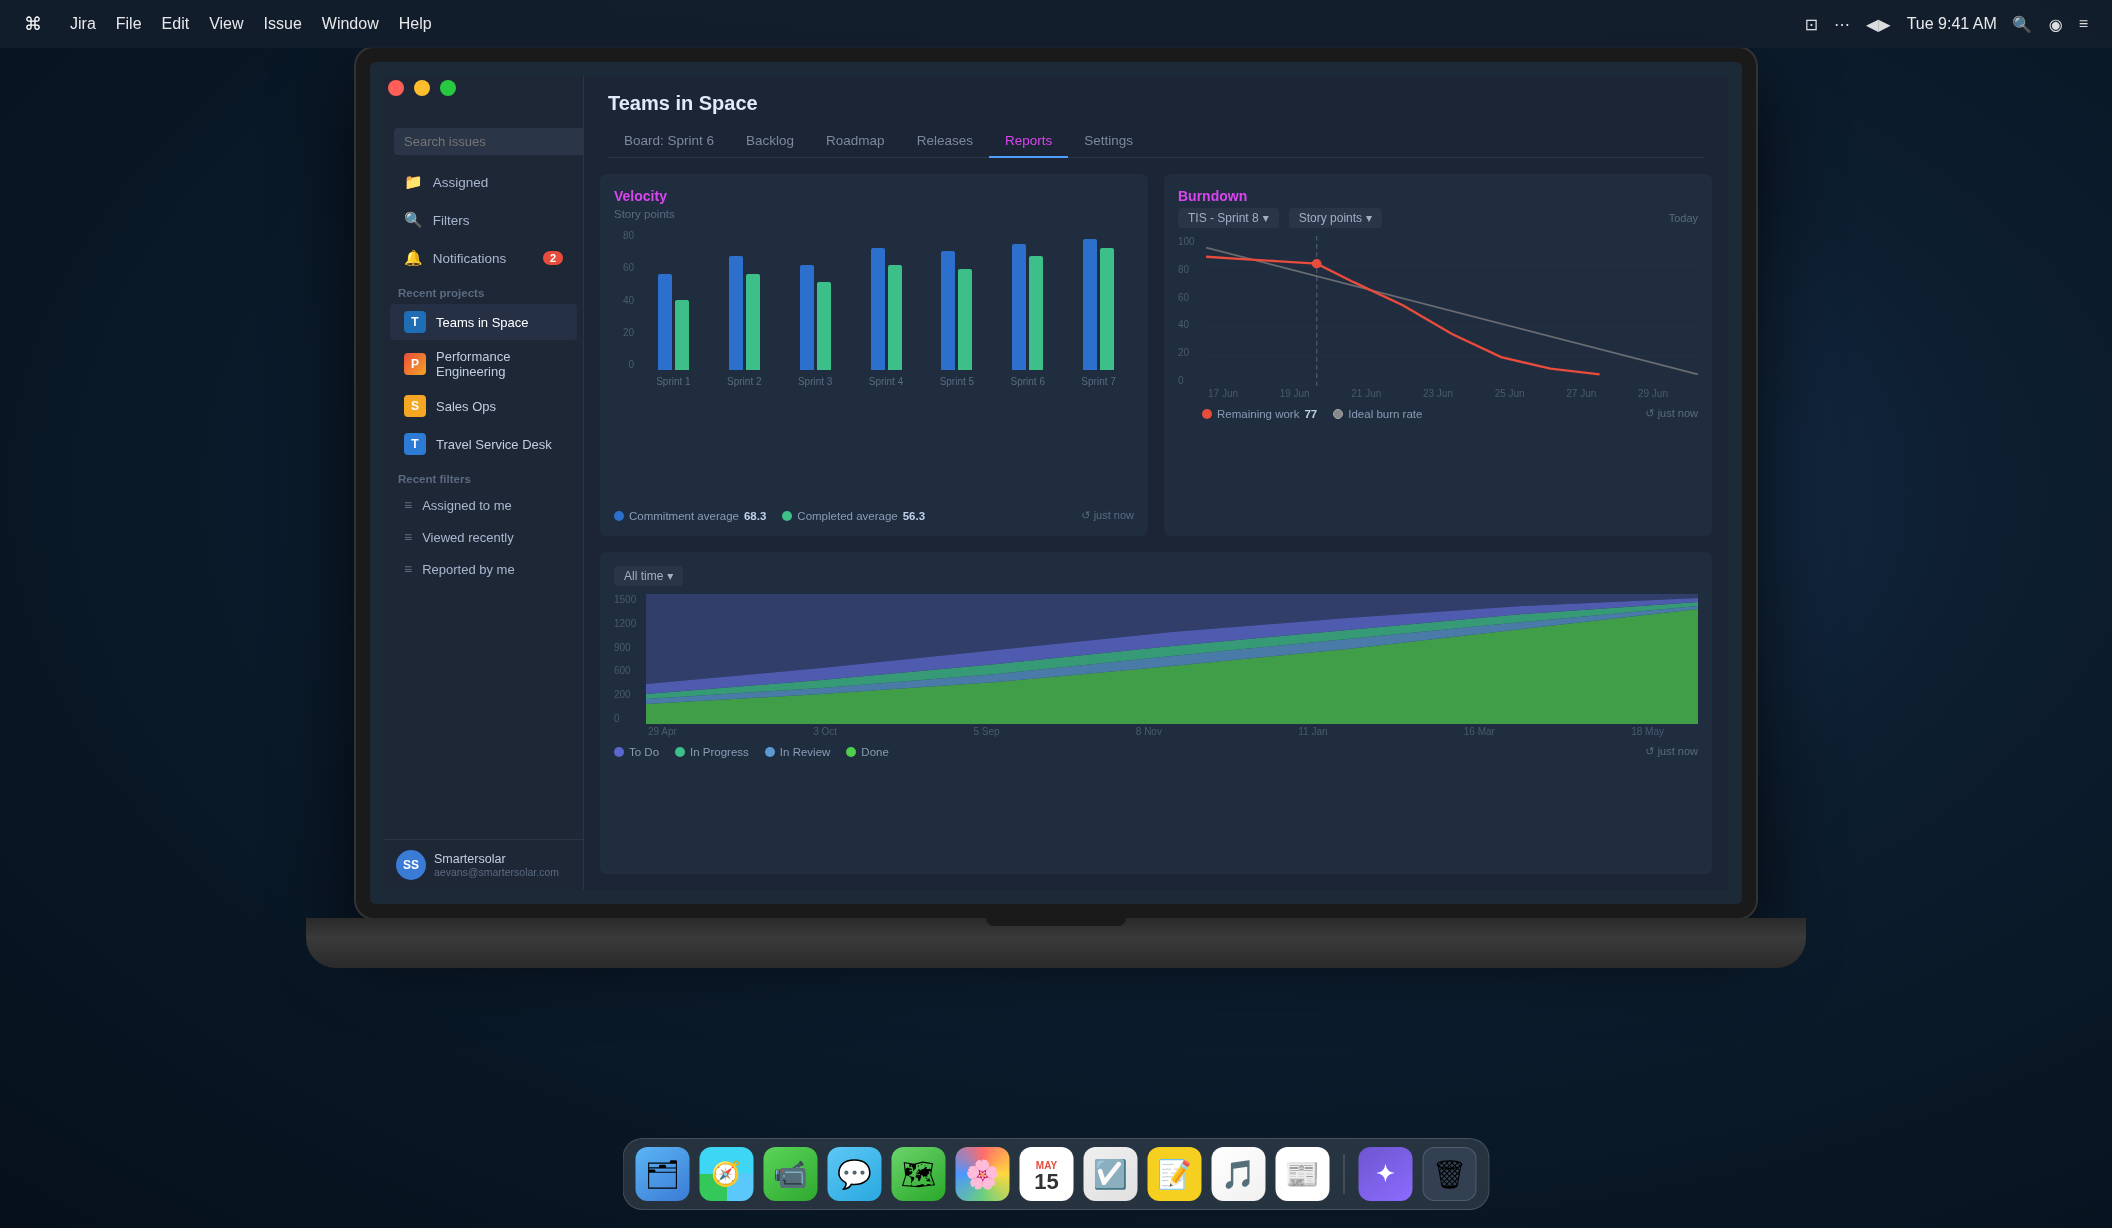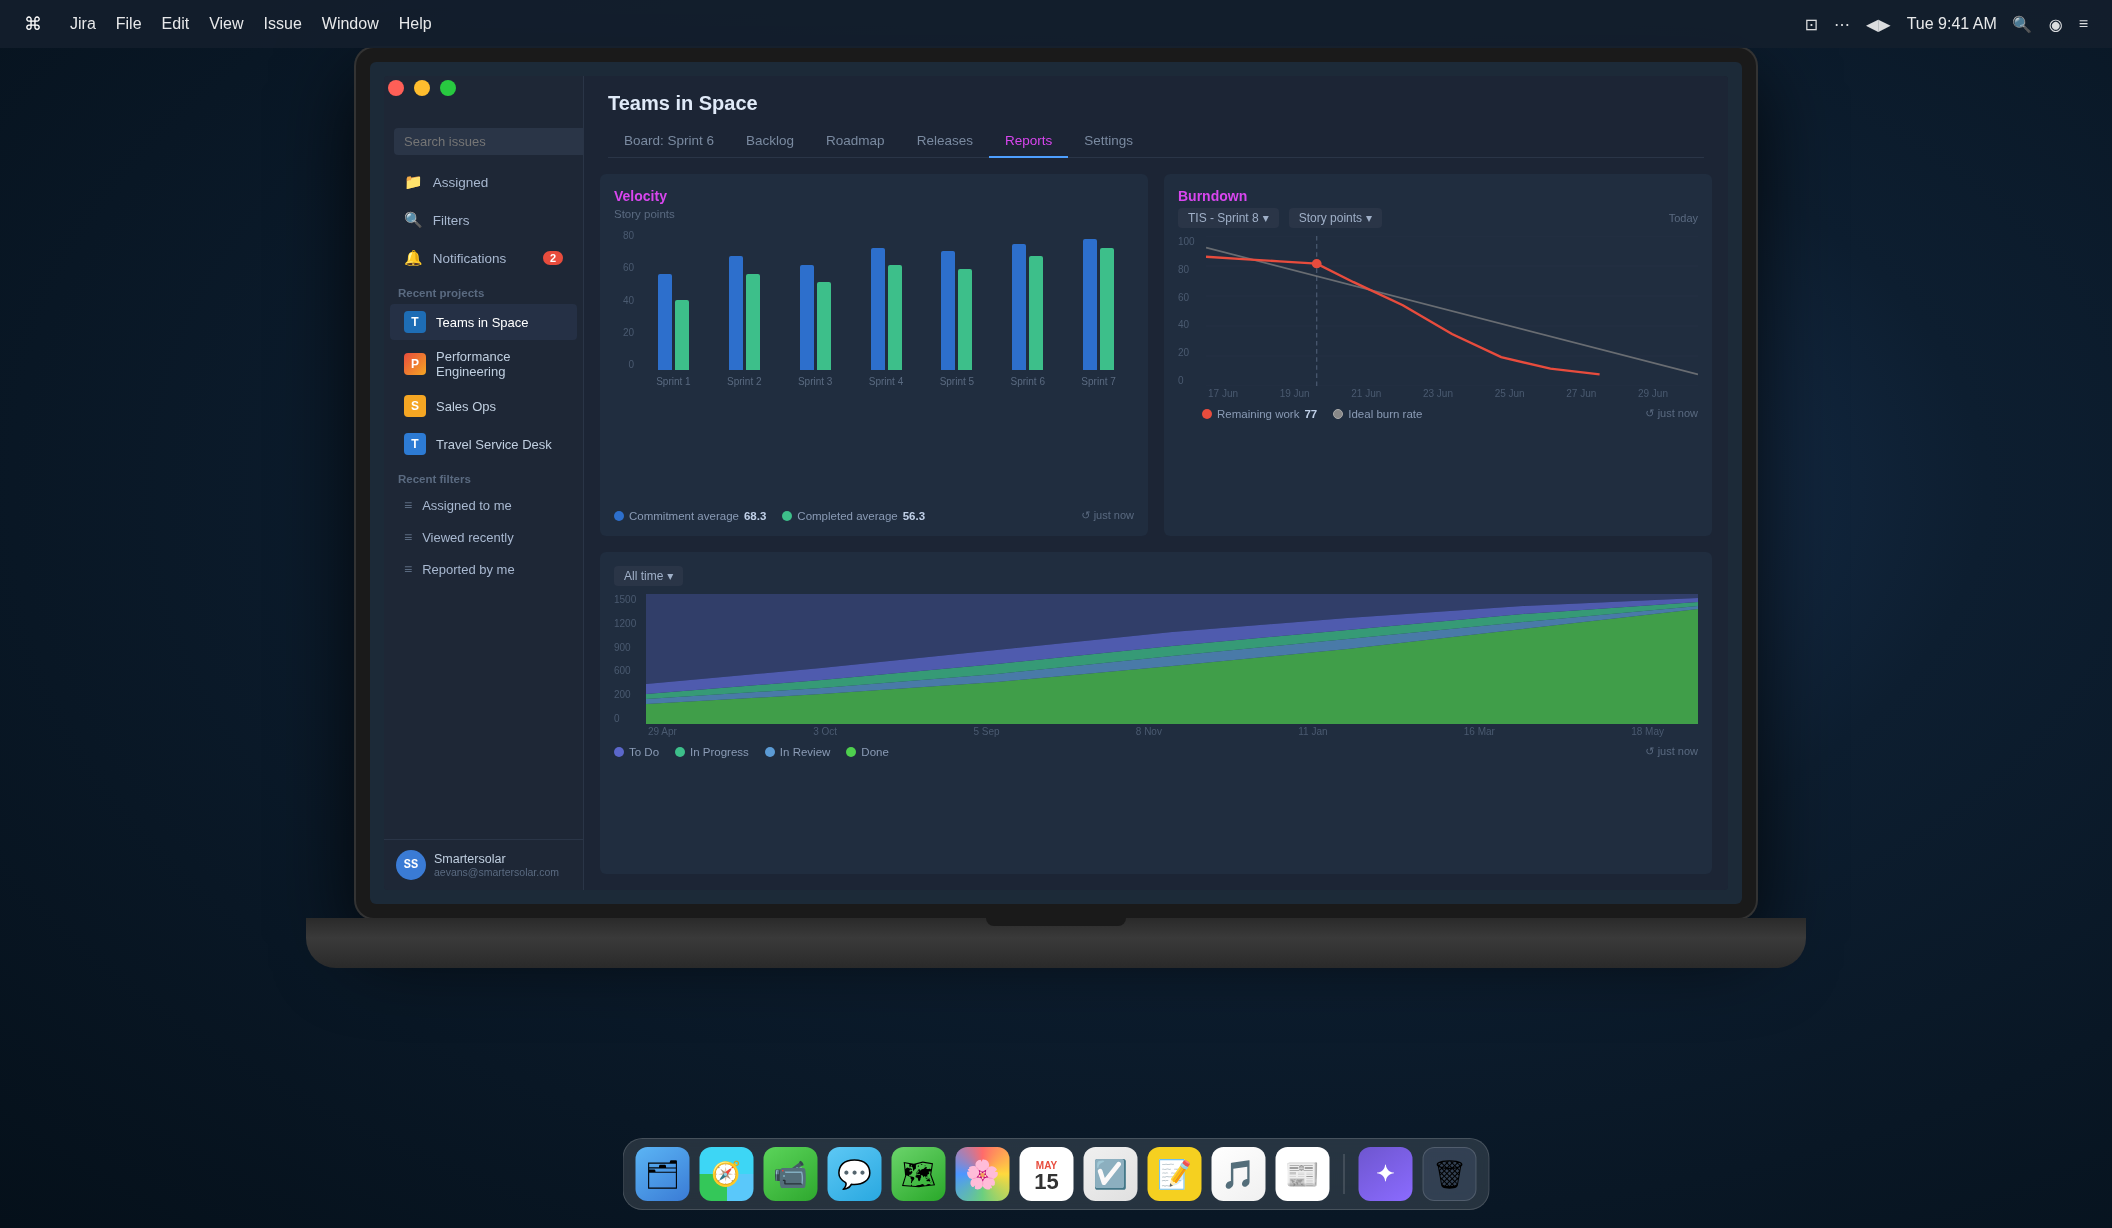--- a/index.html
+++ b/index.html
@@ -243,21 +243,20 @@
       height: 30px;
       border-radius: 50%;
       background: #3a7bd5;
       display: flex;
       align-items: center;
       justify-content: center;
       color: #fff;
       font-size: 12px;
       font-weight: bold;
       flex-shrink: 0;
-      font-family: Liberation Mono, monospace;
     }
     .footer-user-info { display: flex; flex-direction: column; }
     .footer-username { font-size: 12.5px; color: #c0cfe0; font-weight: 500; }
     .footer-email { font-size: 10.5px; color: #5a6a80; }
 
     
     .main-content {
       flex: 1;
       display: flex;
       flex-direction: column;

